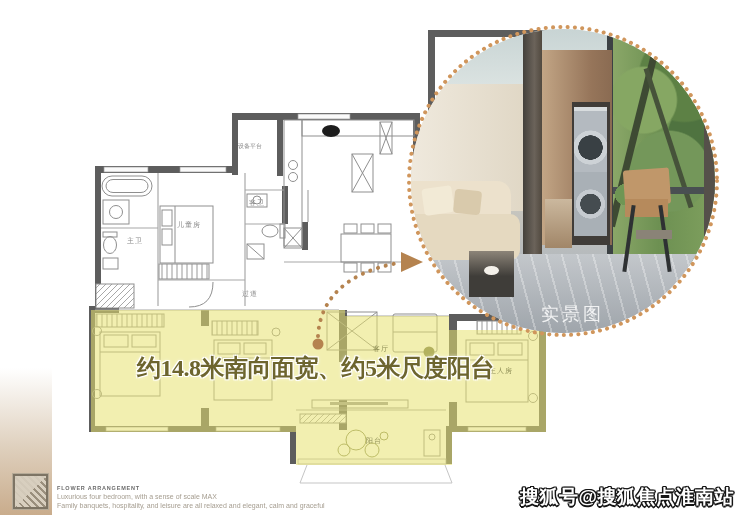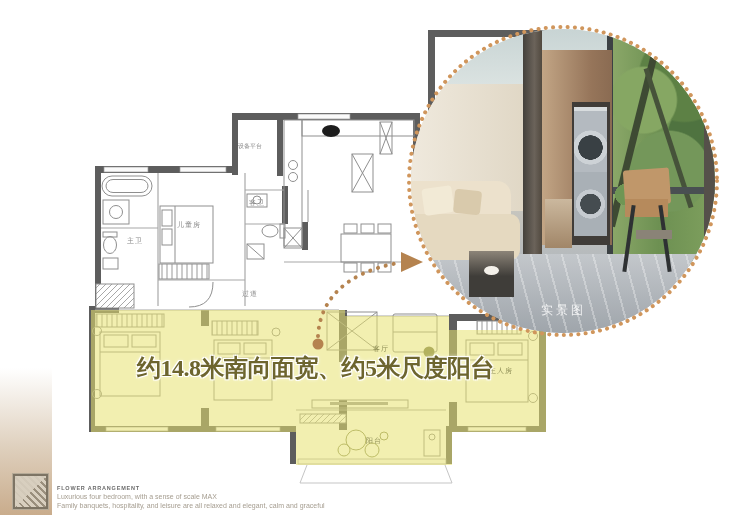--- a/index.html
+++ b/index.html
@@ -55,21 +55,21 @@
   .ph-pillow2{left:14%;top:53%;width:9%;height:8%;background:#d9caac;border-radius:4px;transform:rotate(6deg);}
   .ph-ctable{left:19%;top:73%;width:15%;height:15%;background:linear-gradient(180deg,#8c8478,#3f3d39 55%);}
   .ph-bowl{left:24%;top:78%;width:5%;height:3%;background:#f4f1ea;border-radius:50%;}
   .ph-chairback{left:70%;top:46%;width:15%;height:12%;background:#c0976a;border-radius:3px;transform:rotate(-4deg);}
   .ph-chairseat{left:70.5%;top:56%;width:14%;height:6%;background:#b68a5c;}
   .ph-chairleg1{left:71%;top:58%;width:1.3%;height:22%;background:#2e3133;transform:rotate(8deg);}
   .ph-chairleg2{left:83%;top:58%;width:1.3%;height:22%;background:#2e3133;transform:rotate(-8deg);}
   .ph-sidetable{left:74%;top:66%;width:12%;height:3%;background:#8a8377;box-shadow:0 18px 0 -8px #6f695f;}
   .ph-plant{left:66%;top:50%;width:9%;height:9%;background:radial-gradient(circle,#6f9654 0 55%,transparent 56%);}
 
-  .photo-caption{position:absolute;left:541px;top:302px;z-index:6;font-size:12px;letter-spacing:3px;
+  .photo-caption{position:absolute;left:541px;top:302px;z-index:6;font-size:18px;letter-spacing:3px;
      color:rgba(255,255,255,0.82);font-family:"Liberation Sans",sans-serif;}
 
   .headline{position:absolute;left:137px;top:352px;z-index:6;white-space:nowrap;
      font-family:"Liberation Serif","DejaVu Serif",serif;font-weight:bold;font-size:24px;
      letter-spacing:-0.5px;color:#6d652e;
      text-shadow:-1px -1px 0 #fff,1px -1px 0 #fff,-1px 1px 0 #fff,1px 1px 0 #fff,0 0 4px #fff;}
 
   .brand-bar{position:absolute;left:0;top:368px;width:52px;height:147px;z-index:3;
      background:linear-gradient(180deg,rgba(236,226,213,0) 0%,#decfbc 55%,#c9ac8c 100%);}
   .brand-icon{position:absolute;left:13px;top:474px;width:31px;height:31px;z-index:4;
@@ -303,14 +303,15 @@
   <div class="headline">约14.8米南向面宽、约5米尺度阳台</div>
 
   <span class="photo-caption">实景图</span>
 
   <div class="brand-bar"></div>
   <div class="brand-icon"></div>
   <div class="brand-subtitle">FLOWER ARRANGEMENT</div>
   <div class="brand-desc1">Luxurious four bedroom, with a sense of scale MAX</div>
   <div class="brand-desc2">Family banquets, hospitality, and leisure are all relaxed and elegant, calm and graceful</div>
 
+  <div class="watermark">搜狐号@搜狐焦点淮南站</div>
 
 </div>
 
 </body></html>

